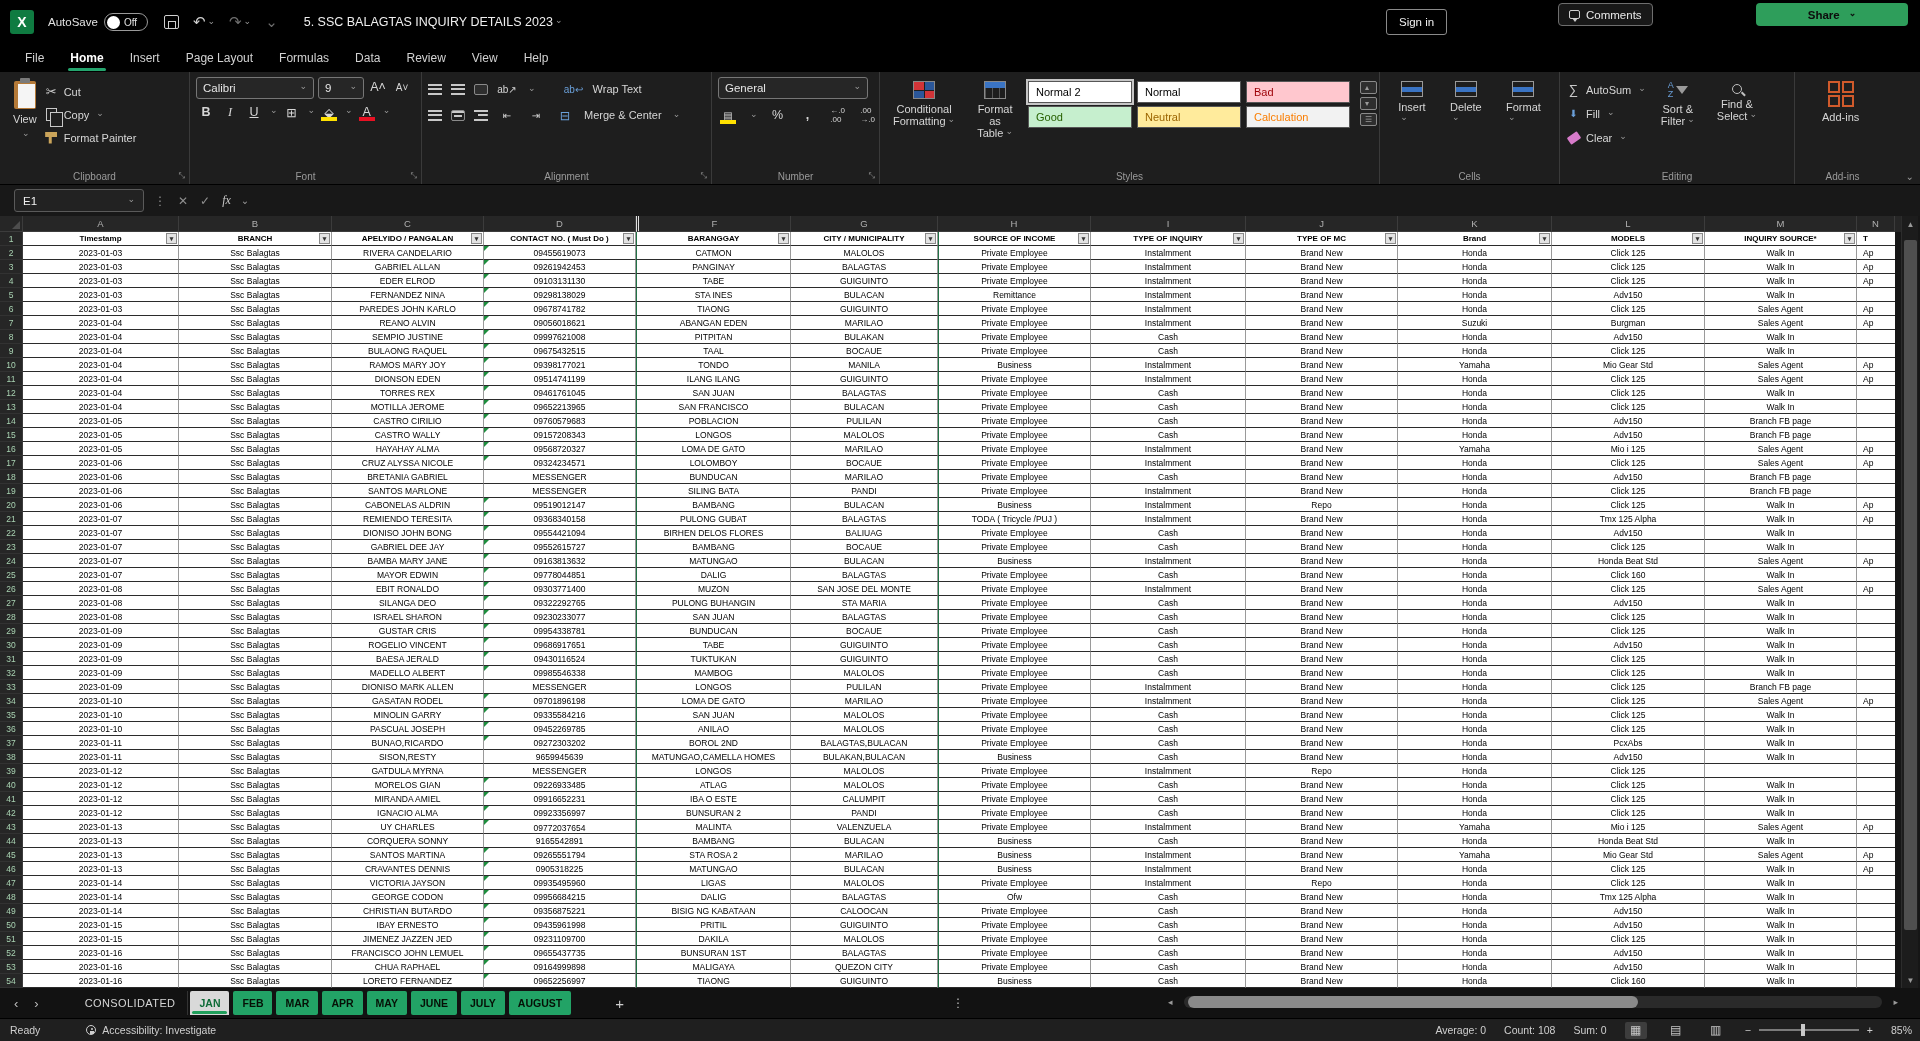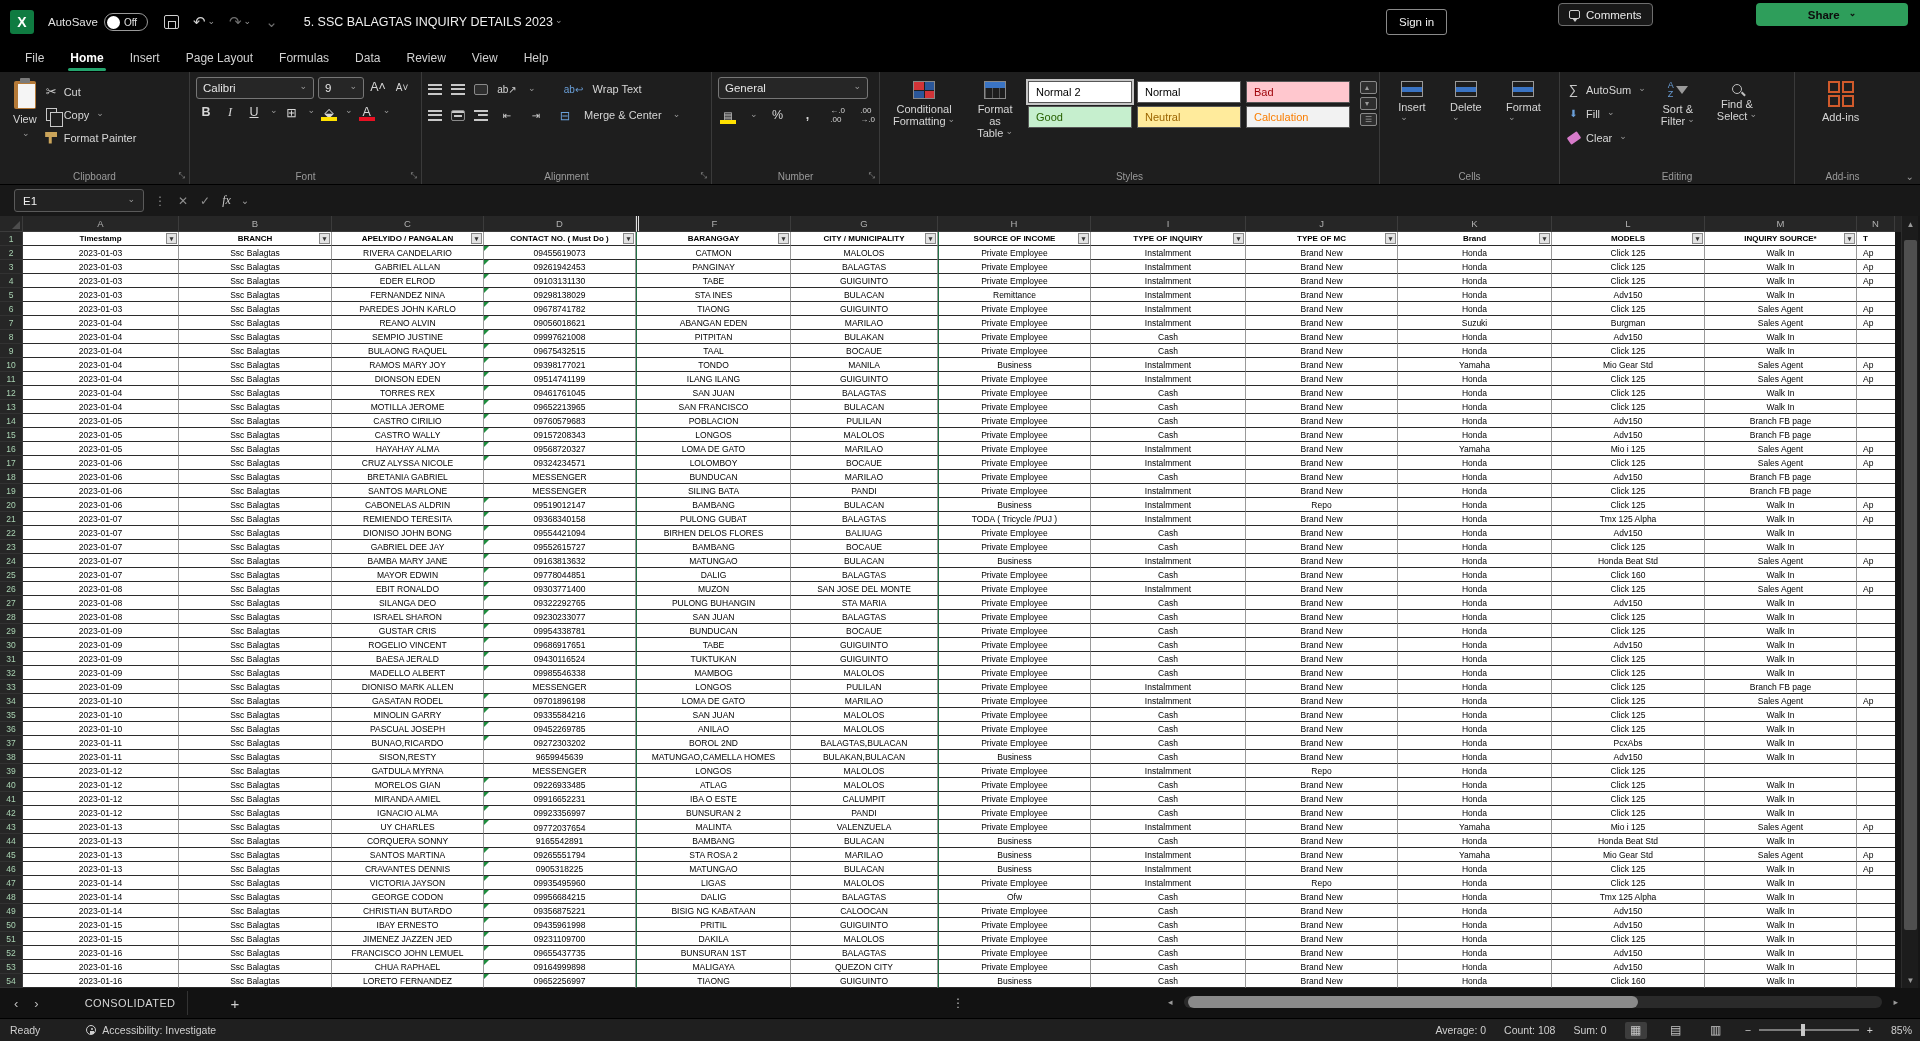--- a/index.html
+++ b/index.html
@@ -2782,20 +2782,30 @@
     <div id="vthumb"></div>
     <div class="varrow" style="bottom:0">▼</div>
   </div>
 
   <div id="tabbar">
     <div class="tab-nav">
       <span>‹</span>
       <span>›</span>
     </div>
     <div id="tab-consolidated">CONSOLIDATED</div>
+    <div id="month-tabs" style="display:flex;align-items:center;">
+        <div class="sheet-tab active">JAN</div>
+        <div class="sheet-tab">FEB</div>
+        <div class="sheet-tab">MAR</div>
+        <div class="sheet-tab">APR</div>
+        <div class="sheet-tab">MAY</div>
+        <div class="sheet-tab">JUNE</div>
+        <div class="sheet-tab">JULY</div>
+        <div class="sheet-tab">AUGUST</div>
+      </div>
     <div id="tab-add">+</div>
     <div id="tab-more">⋮</div>
     <div id="hscroll">
       <span class="ha" style="left:0">◂</span>
       <div id="htrack"></div>
       <div id="hthumb"></div>
       <span class="ha" style="right:0">▸</span>
     </div>
   </div>
 

